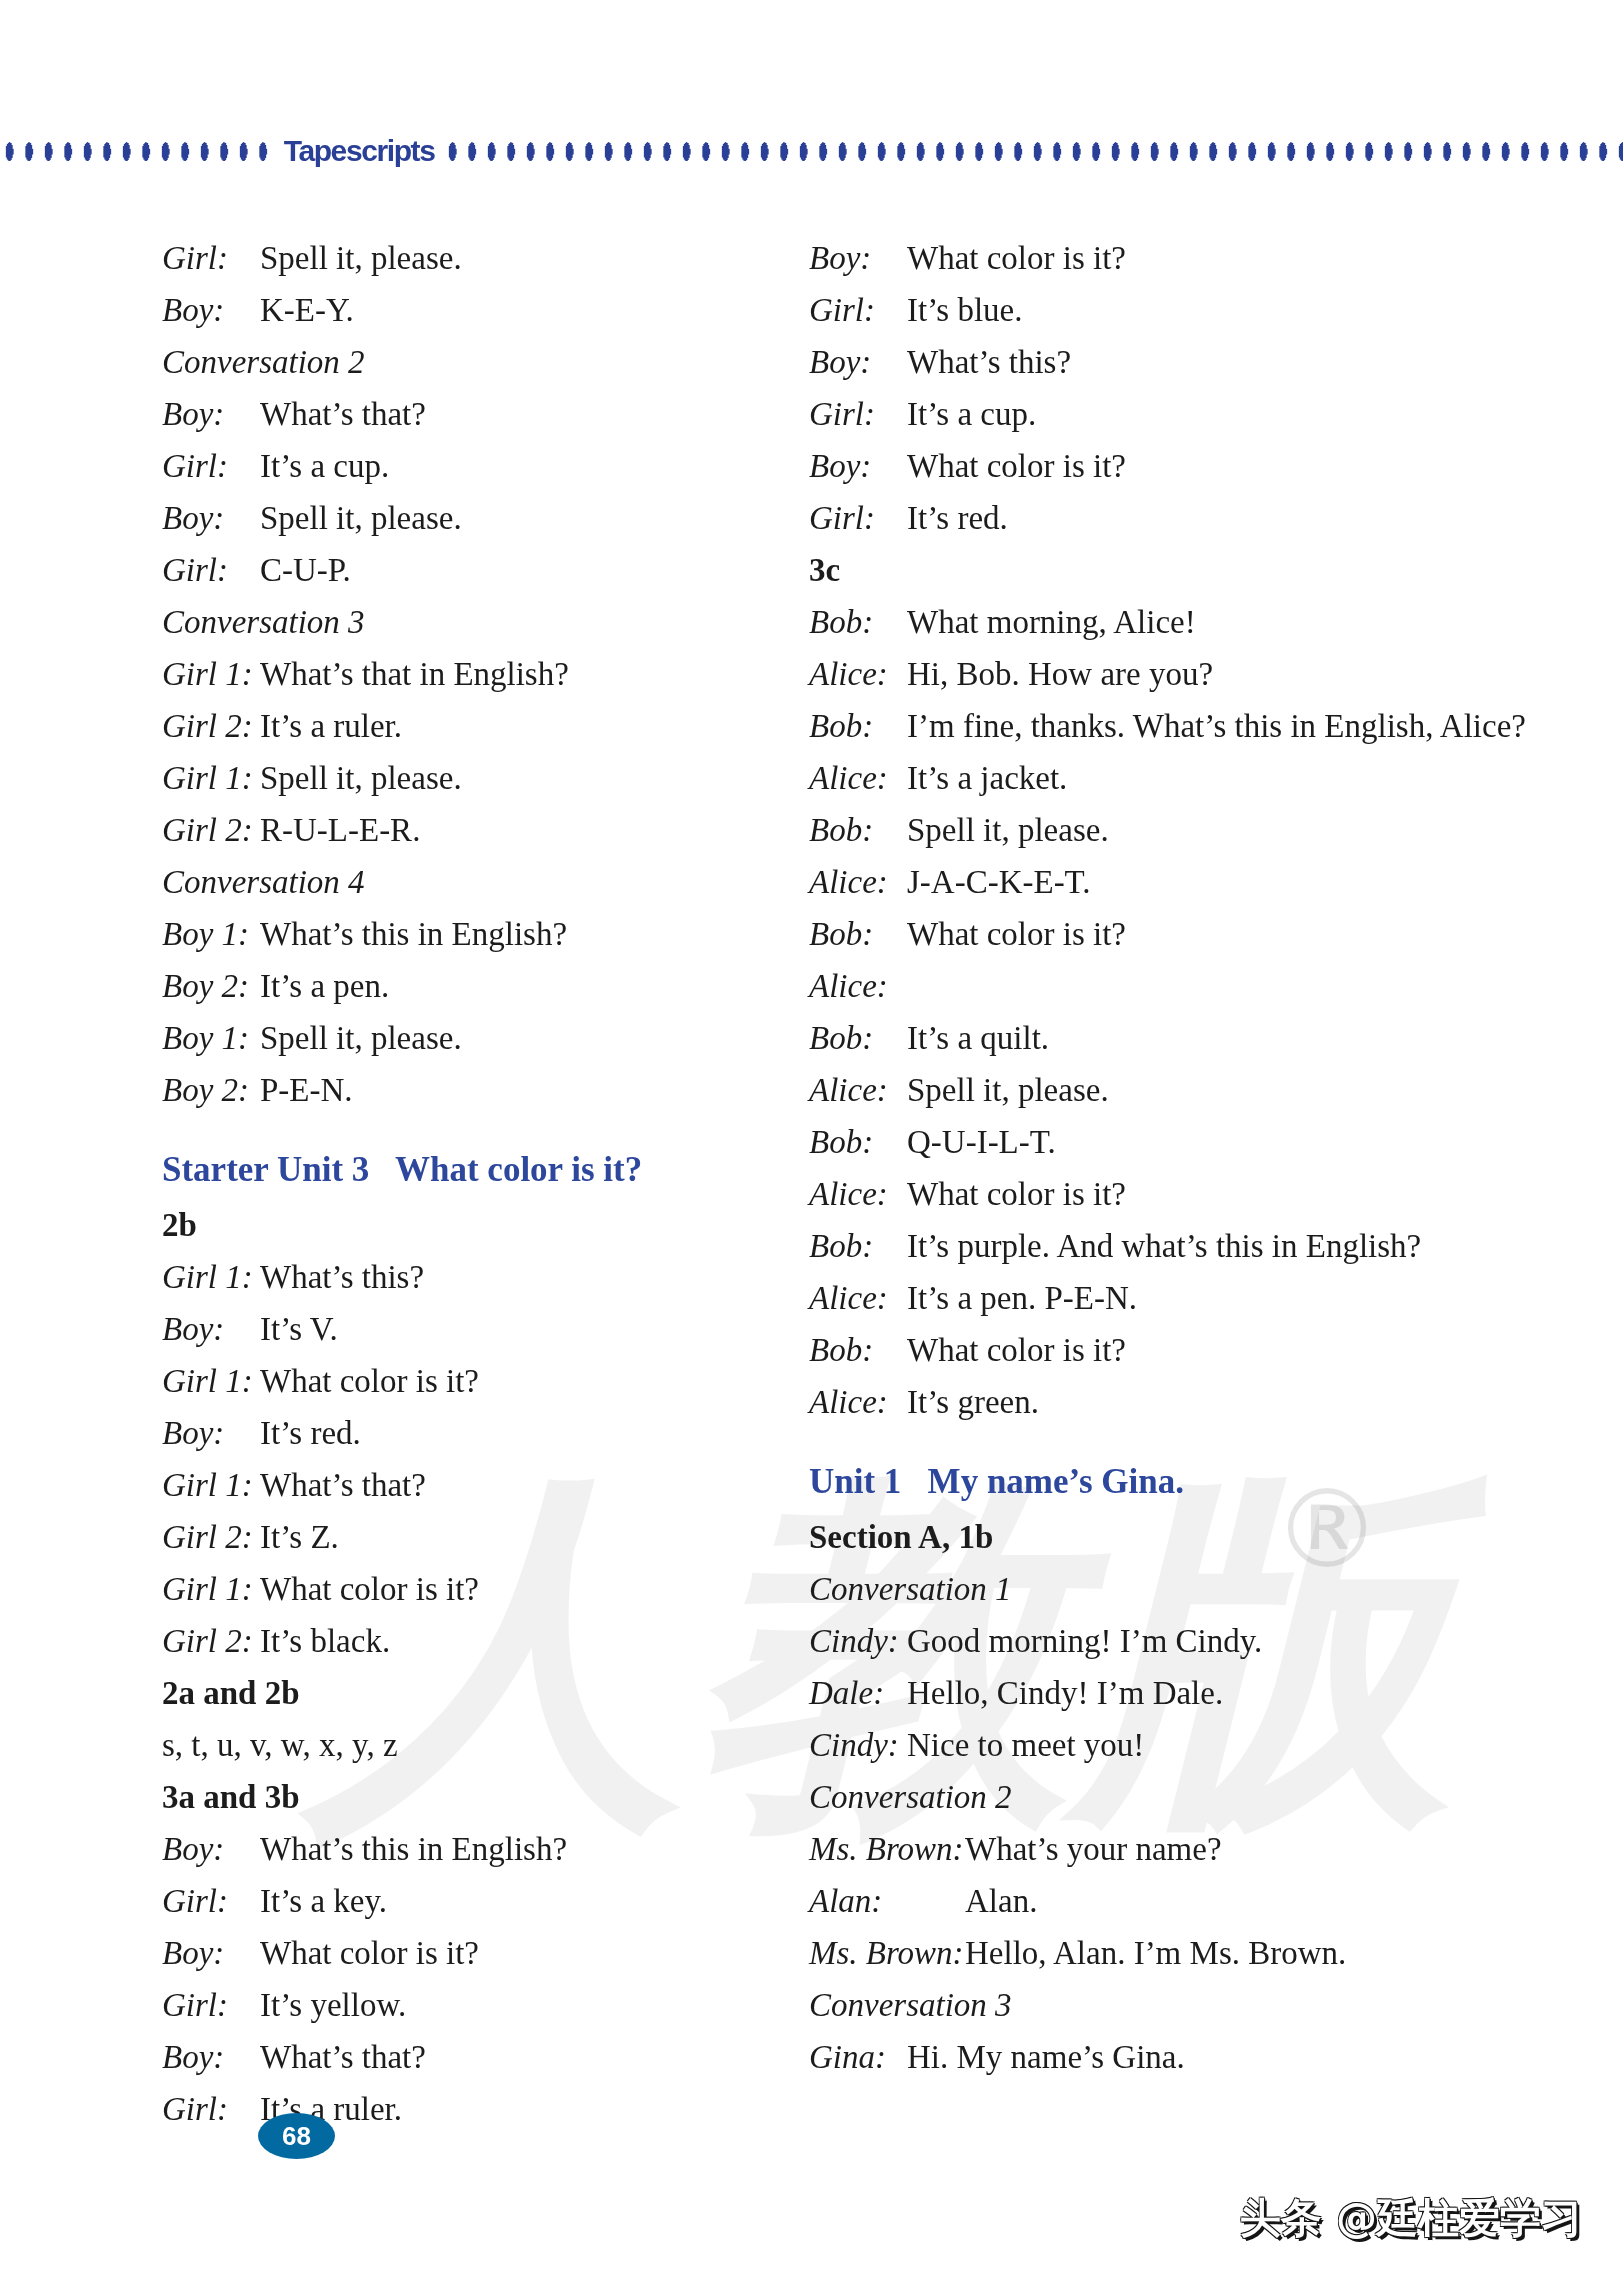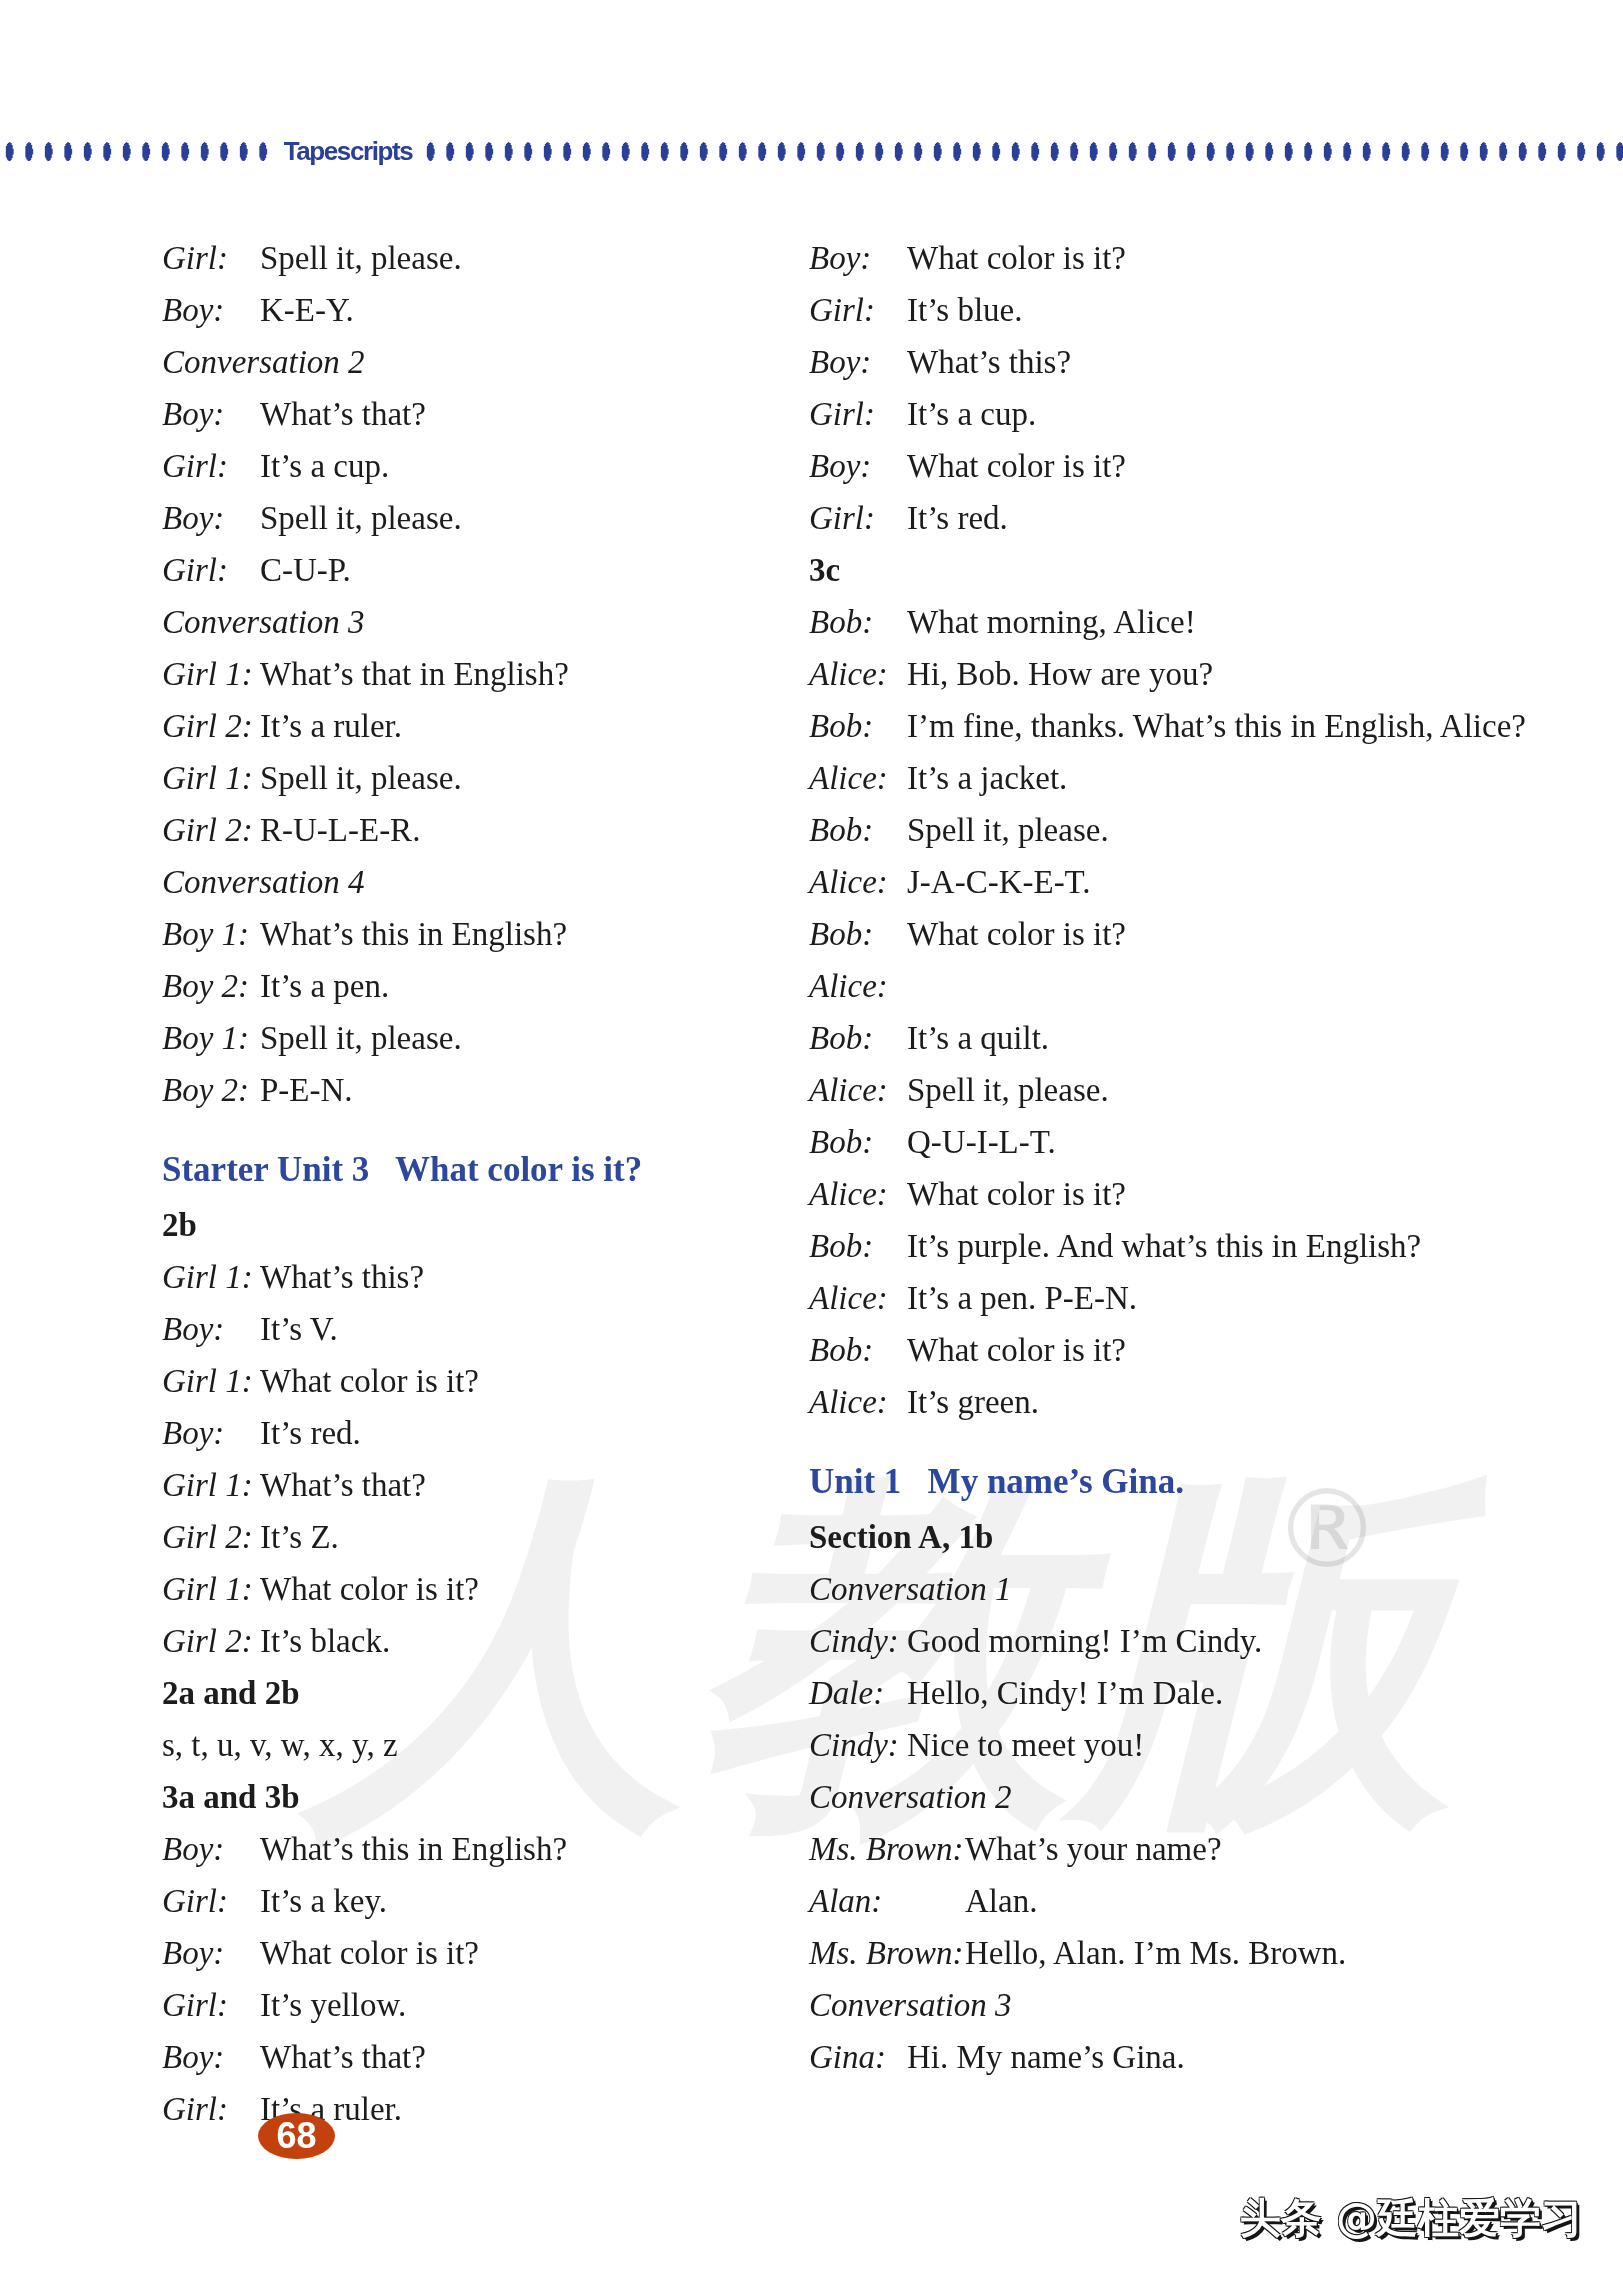--- a/index.html
+++ b/index.html
@@ -6,42 +6,42 @@
   .page{position:relative;width:1624px;height:2273px;background:#ffffff;overflow:hidden;
         font-family:"Liberation Serif",serif;color:#1c1c1c;}
 
   
   .header-band{position:absolute;top:135px;left:0;right:0;height:32px;
                display:flex;align-items:center;}
   .dots{height:23px;background-image:radial-gradient(ellipse 4px 9.4px at 9.4px 11.6px,#2a3f96 98%,transparent 100%);
         background-size:19.5px 23px;background-repeat:repeat-x;}
   .dots-left{width:275px;flex:0 0 275px;}
   .dots-right{flex:1;}
-  .header-title{font-family:"Liberation Sans",sans-serif;font-weight:bold;font-size:26px;
+  .header-title{font-family:"Liberation Sans",sans-serif;font-weight:bold;font-size:30px;
                 color:#2a3f96;padding:0 8.7px;letter-spacing:-1.4px;line-height:32px;}
 
   
   .col{position:absolute;top:200px;z-index:2;margin-top:32px;}
   .col-left{left:162px;width:602px;}
   .col-right{left:809px;width:732px;}
 
   .row{display:flex;min-height:52px;line-height:52px;font-size:33px;}
   .row .spk{flex:0 0 98px;font-style:italic;}
   .row.wide .spk{flex:0 0 156px;}
   .row .txt{flex:1;}
   .row.conv{font-weight:normal;font-style:italic;display:block;}
   .row.bold{font-weight:bold;display:block;}
   .row.plain{display:block;}
   .row.unit{font-weight:bold;color:#2c479c;font-size:35px;min-height:58px;line-height:58px;
             margin-top:24.6px;white-space:pre-wrap;display:block;}
 
   
   .page-badge{position:absolute;left:258px;top:2113px;width:77px;height:46px;
-              background:#c2410c;border-radius:50%;display:flex;align-items:center;justify-content:center;
-              font-family:"Liberation Sans",sans-serif;font-weight:bold;font-size:36px;color:#ffffff;z-index:2;text-align:right;}
+              background:#0369a1;border-radius:50%;display:flex;align-items:center;justify-content:center;
+              font-family:"Liberation Sans",sans-serif;font-weight:bold;font-size:26px;color:#ffffff;z-index:2;text-align:right;}
 
   
   .wm-publisher{position:absolute;left:311px;top:1432px;width:1157px;z-index:1;
                 font-family:Liberation Serif, serif;font-style:italic;font-weight:bold;
                 font-size:376px;line-height:448px;letter-spacing:7.2px;color:rgba(0,0,0,0.055);
                 white-space:nowrap;pointer-events:none;}
   .wm-registered{position:absolute;left:1273px;top:1476px;z-index:1;
                  font-family:"DejaVu Sans",sans-serif;font-size:108px;line-height:108px;
                  color:rgba(0,0,0,0.10);pointer-events:none;}
 

